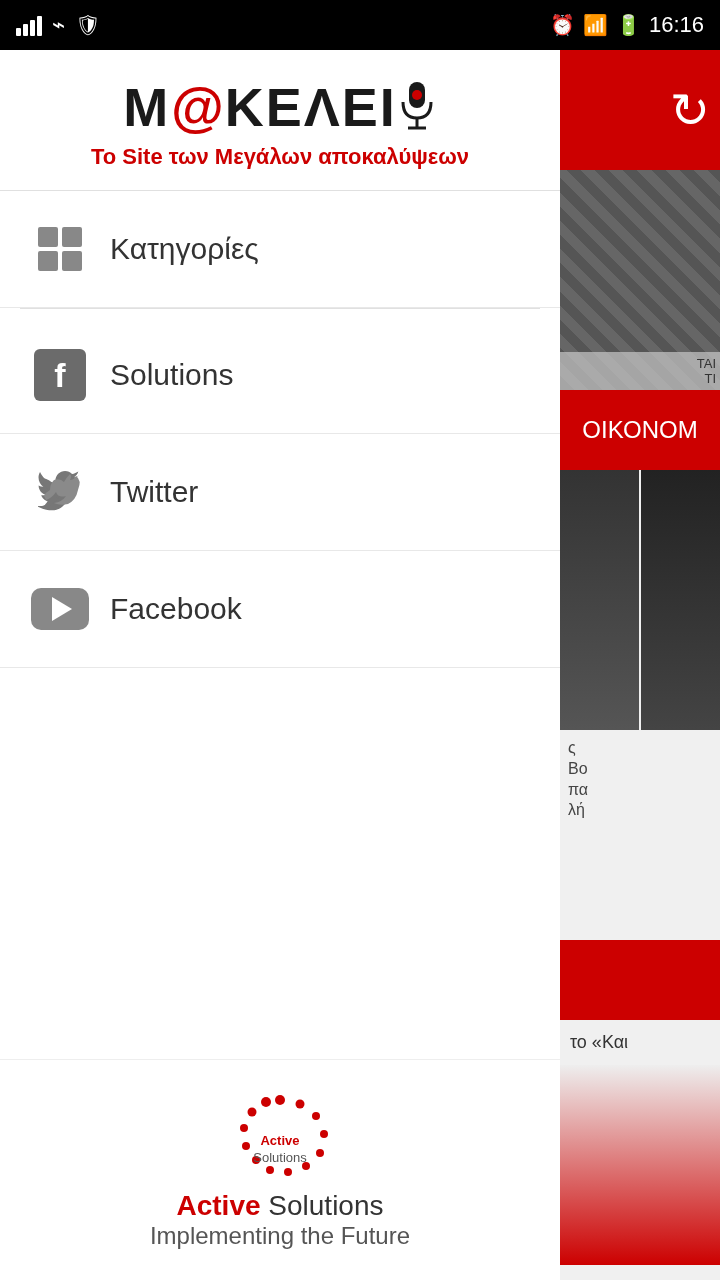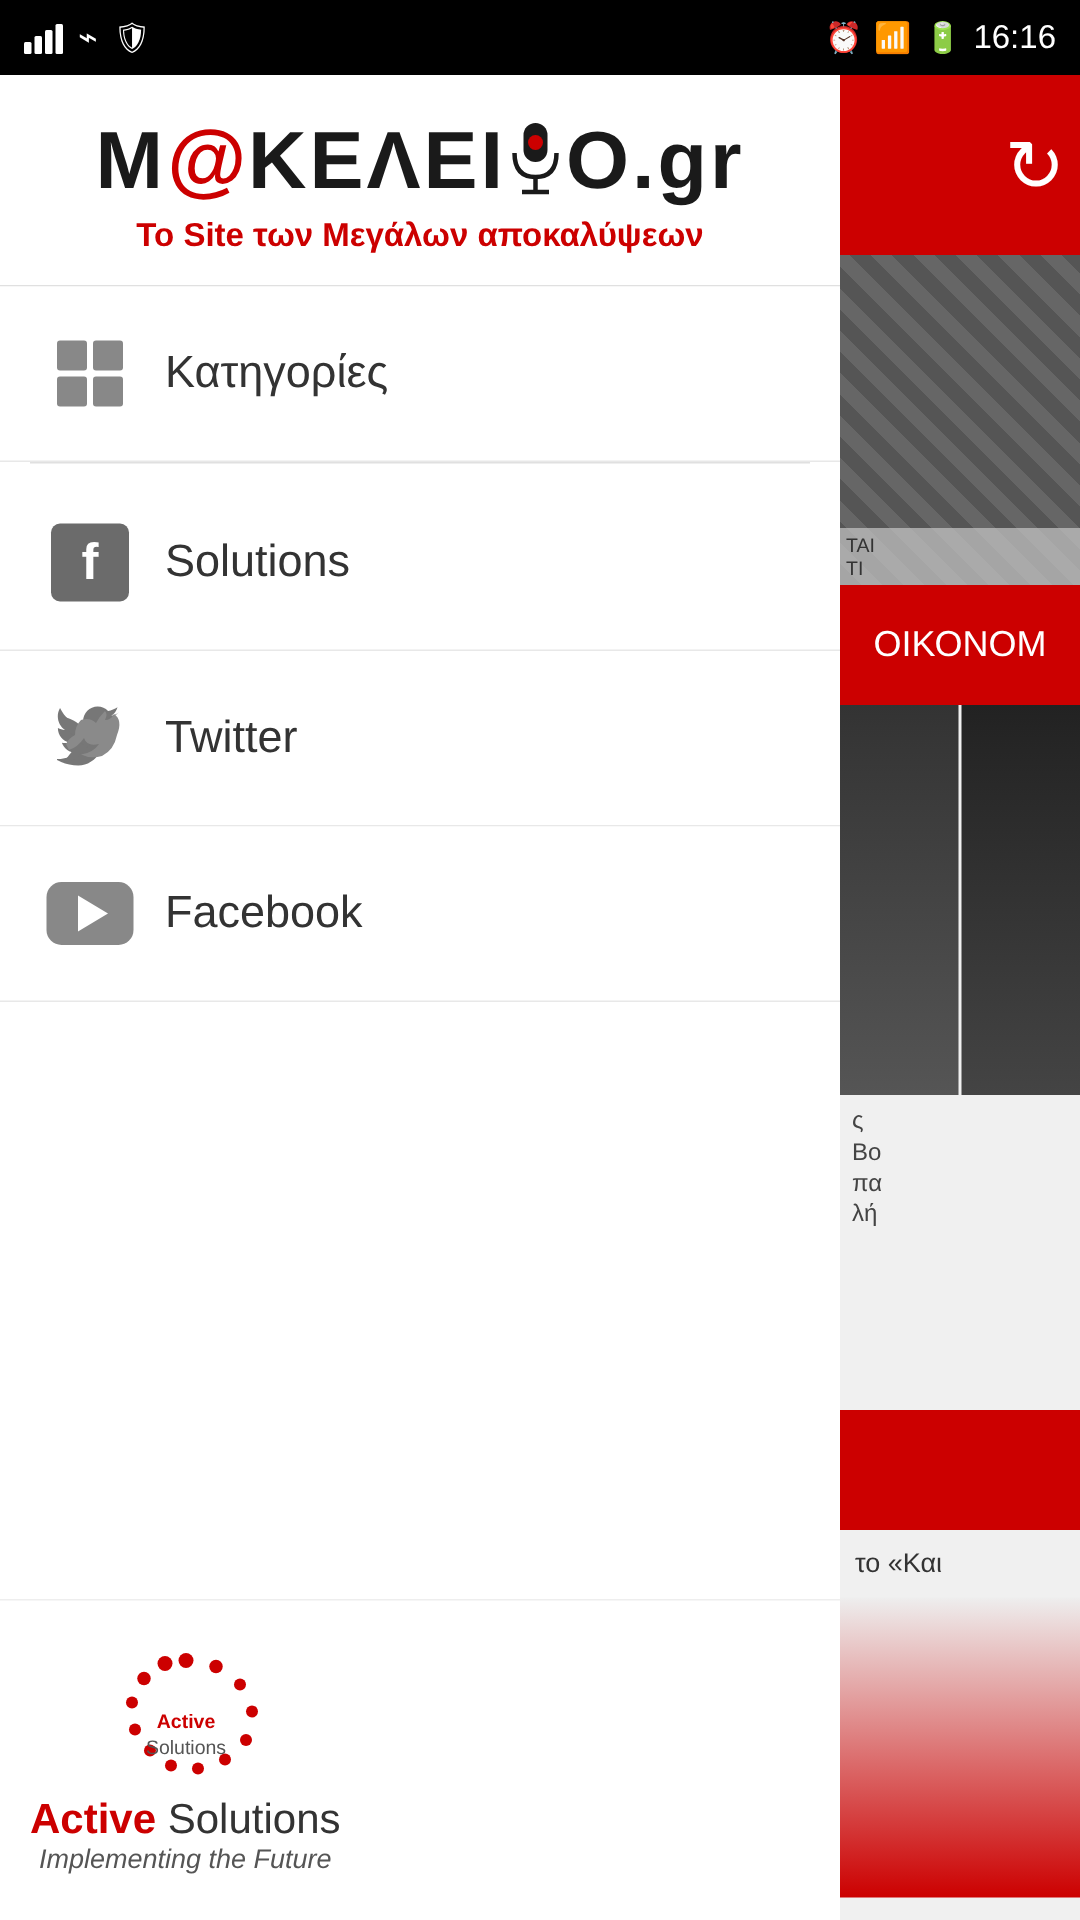--- a/index.html
+++ b/index.html
@@ -188,21 +188,21 @@
       border-bottom: 12px solid transparent;
       border-left: 20px solid #fff;
       margin-left: 4px;
     }
 
     
     .sidebar-footer {
       margin-top: auto;
       padding: 30px 20px;
       display: flex;
-      flex-direction: row;
+      flex-direction: column;
       align-items: center;
       border-top: 1px solid #eee;
     }
 
     .active-solutions-logo {
       display: flex;
       flex-direction: column;
       align-items: center;
     }
 
@@ -212,23 +212,22 @@
 
     .as-name {
       font-size: 28px;
       color: #333;
     }
     .as-name-active {
       color: #cc0000;
       font-weight: bold;
     }
     .as-tagline {
-      font-size: 18px;
+      font-size: 24px;
       color: #555;
-      font-style: italic;
     }
 
     .designed-by {
       font-size: 20px;
       color: #555;
       margin-top: 8px;
     }
 
     
     .right-panel {
@@ -348,21 +347,20 @@
         <span class="logo-at" style="font-size:54px; color:#cc0000; font-style:italic;">@</span>
         <span style="color:#1a1a1a; font-weight:900; font-size:54px;text-align:center;">ΚΕΛΕΙ</span>
 
         <svg width="38" height="54" viewBox="0 0 38 54" style="margin:0 1px;">
           <rect x="11" y="2" width="16" height="26" rx="8" fill="#1a1a1a"></rect>
           <path d="M5 22 Q5 38 19 38 Q33 38 33 22" stroke="#1a1a1a" stroke-width="3" fill="none"></path>
           <line x1="19" y1="38" x2="19" y2="48" stroke="#1a1a1a" stroke-width="3"></line>
           <line x1="10" y1="48" x2="28" y2="48" stroke="#1a1a1a" stroke-width="3"></line>
           <circle cx="19" cy="15" r="5" fill="#cc0000"></circle>
         </svg>
-        <span style="color:#1a1a1a; font-weight:900; font-size:54px;">O.gr</span>
       </div>
       <div class="logo-subtitle">Το Site των Μεγάλων αποκαλύψεων</div>
     </div>
 
     <div>
 
       <div class="nav-item">
         <div class="nav-icon">
           <div class="grid-icon">
             <div class="grid-cell"></div>
@@ -451,21 +449,21 @@
 
     <div class="rp-top">
       <span class="refresh-icon">↻</span>
     </div>
 
     <div class="rp-image1" style="background: linear-gradient(135deg, #444 0%, #666 50%, #555 100%);">
 
       <div style="width:100%; height:100%; background: repeating-linear-gradient(45deg, #555, #555 10px, #666 10px, #666 20px);"></div>
 
       <div style="position:absolute; bottom:0; left:0; right:0; background:rgba(200,200,200,0.7); padding:4px;">
-        <div style="font-size:13px; color:#333; ">ΤΑΙ<br>ΤΙ</div>
+        <div style="font-size:13px; color:#333; text-align:right;">ΤΑΙ<br>ΤΙ</div>
       </div>
     </div>
 
     <div class="rp-banner">
       <span class="rp-banner-text">ΟΙΚΟΝΟΜ</span>
     </div>
 
     <div class="rp-images">
       <div class="rp-img-small" style="background: linear-gradient(180deg, #333 0%, #555 100%);"></div>
       <div class="rp-img-small" style="background: linear-gradient(180deg, #222 0%, #444 100%);"></div>

